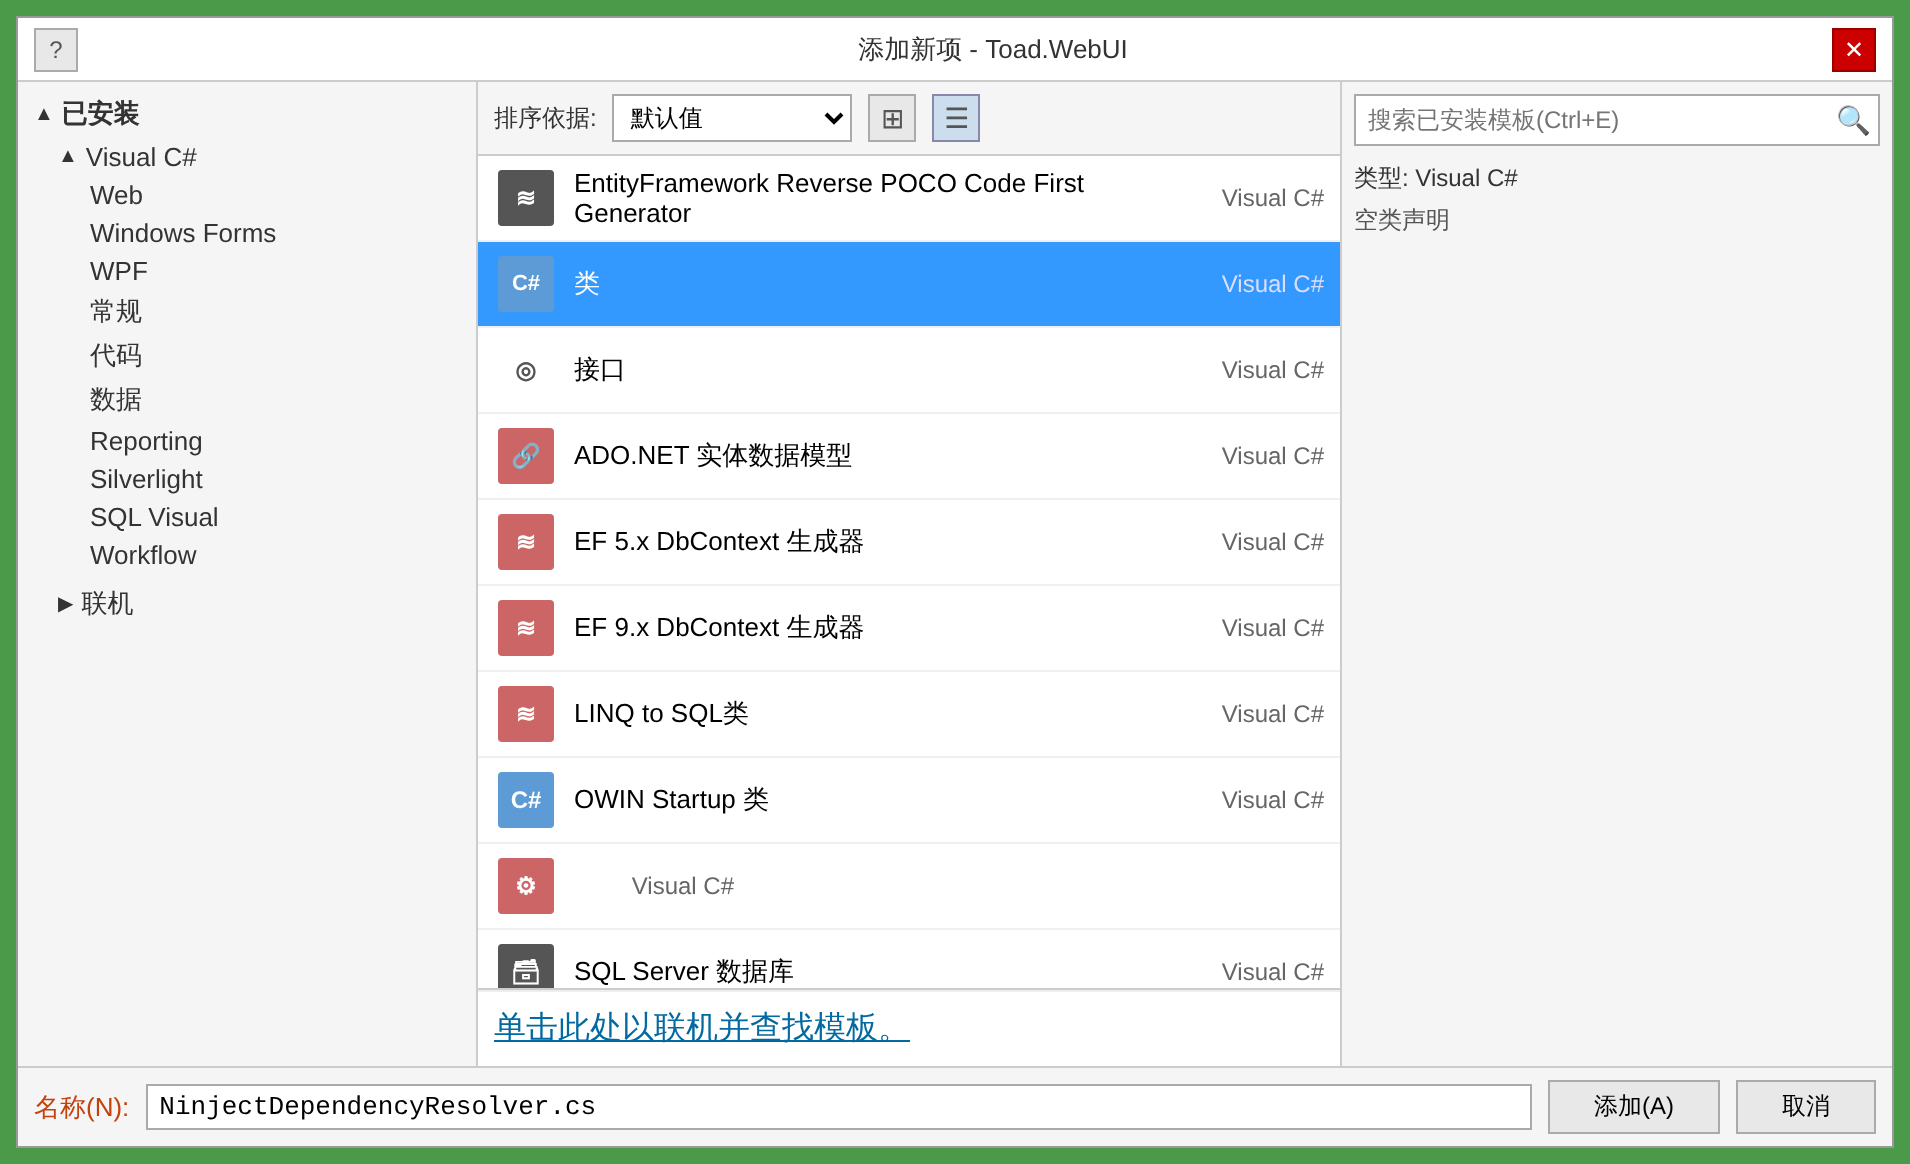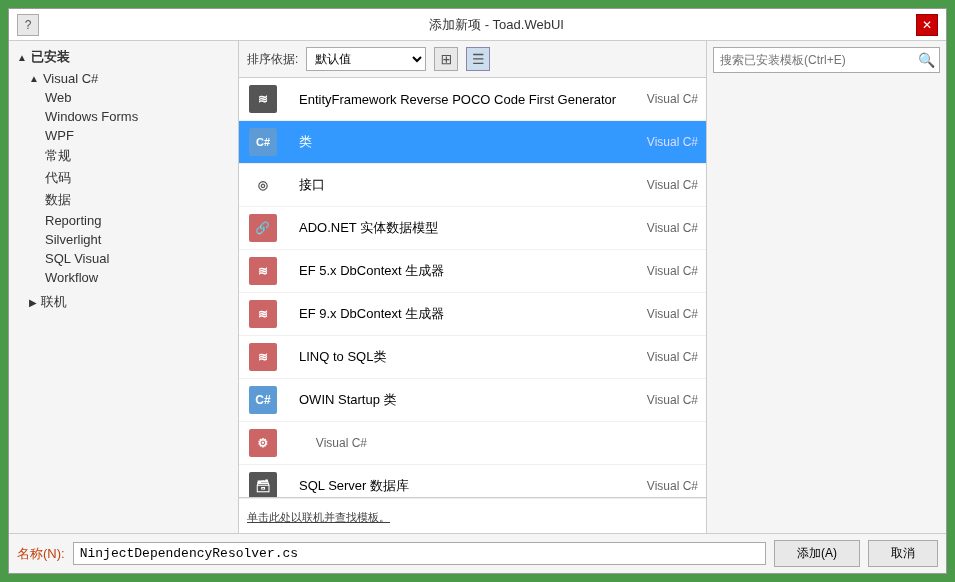--- a/index.html
+++ b/index.html
@@ -140,32 +140,32 @@
       font-size: 13px;
     }
     .list-item.selected { background: #3399ff; color: #fff; }
     .list-item .item-icon {
       width: 32px; height: 32px;
       margin-right: 8px;
       flex-shrink: 0;
       display: flex; align-items: center; justify-content: center;
       font-size: 18px;
     }
-    .list-item .item-name { flex: 1; margin-left: 12px; }
+    .list-item .item-name { flex: 1; }
     .list-item .item-lang { font-size: 12px; color: #666; width: 80px; text-align: right; }
     .list-item.selected .item-lang { color: #ddf; }
 
     .more-link-row {
       padding: 8px;
       border-top: 1px solid #eee;
       background: #fff;
     }
     .more-link {
-      color: #404040;
-      font-size: 11px;
+      color: #0369a1;
+      font-size: 16px;
       text-decoration: underline;
       cursor: pointer;
     }
 
     
     .bottom-bar {
       display: flex;
       align-items: center;
       padding: 6px 8px;
       border-top: 1px solid #ccc;
@@ -184,21 +184,21 @@
     .action-btn {
       padding: 4px 22px;
       font-size: 12px;
       border: 1px solid #aaa;
       background: #e8e8e8;
       cursor: pointer;
     }
 
     
     .right-panel {
-      width: 240px;
+      width: 276px;
       border-left: 1px solid #ccc;
       background: #f5f5f5;
       display: flex;
       flex-direction: column;
       padding: 6px;
     }
     .search-bar {
       display: flex;
       align-items: center;
       border: 1px solid #aaa;
@@ -379,20 +379,24 @@
       <div class="more-link-row">
         <a class="more-link">单击此处以联机并查找模板。</a>
       </div>
     </div>
 
     <div class="right-panel">
       <div class="search-bar">
         <input class="search-input" type="text" placeholder="搜索已安装模板(Ctrl+E)" style="">
         <span class="search-icon-btn">🔍</span>
       </div>
+      <div class="right-info">
+        <div class="info-type">类型: Visual C#</div>
+        <div class="info-desc">空类声明</div>
+      </div>
     </div>
   </div>
 
   <div class="bottom-bar">
     <span class="name-label">名称(N):</span>
     <input class="name-input" type="text" value="NinjectDependencyResolver.cs" style="">
     <button class="action-btn">添加(A)</button>
     <button class="action-btn">取消</button>
   </div>
 </div>

